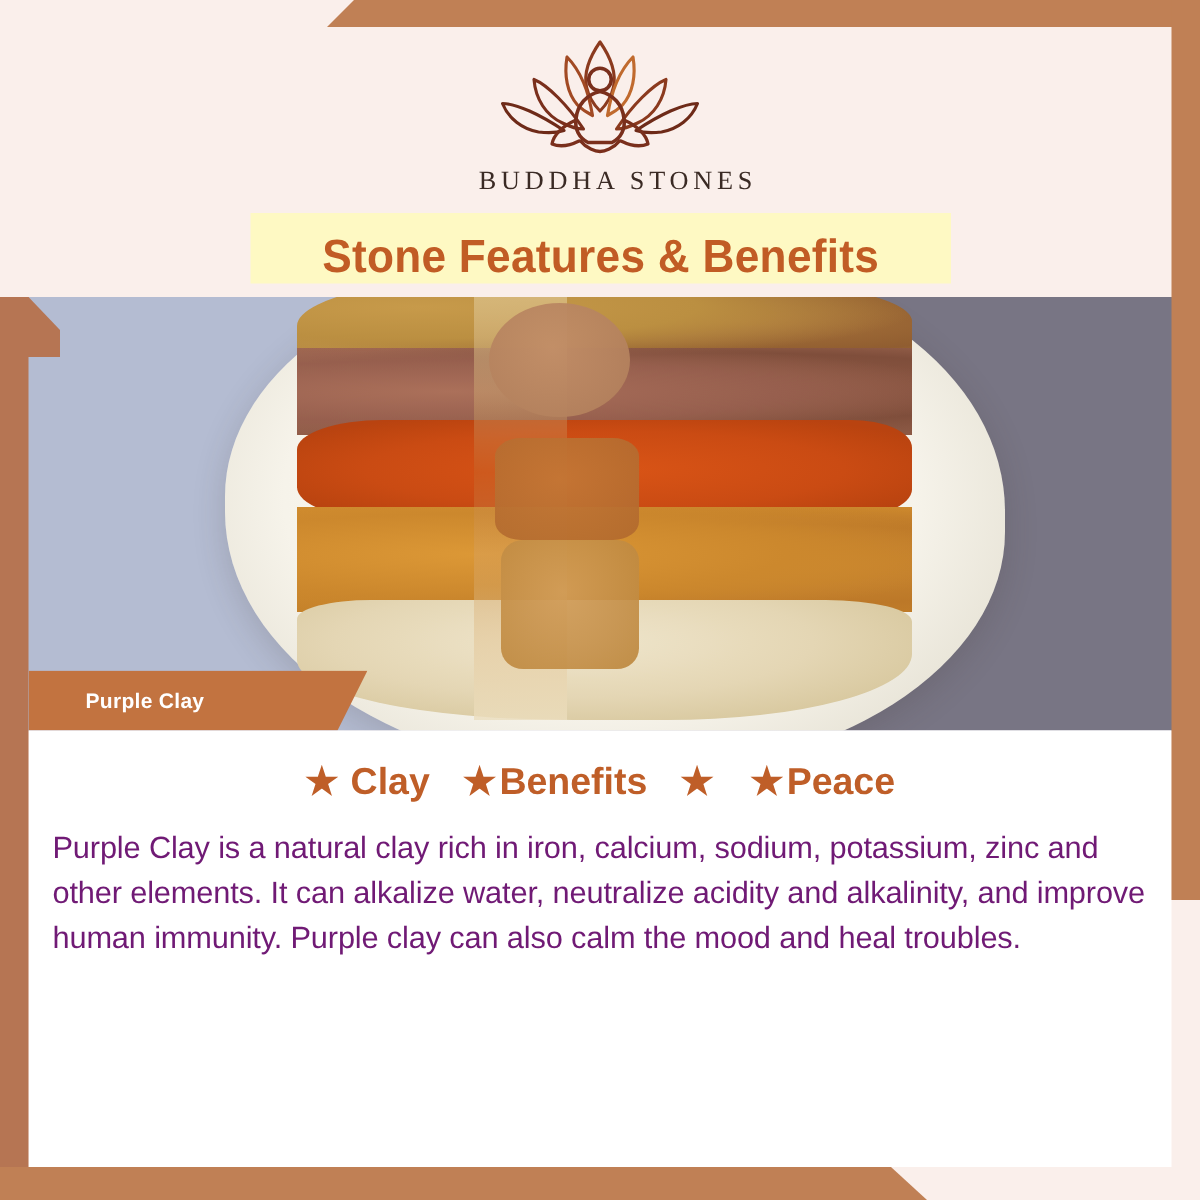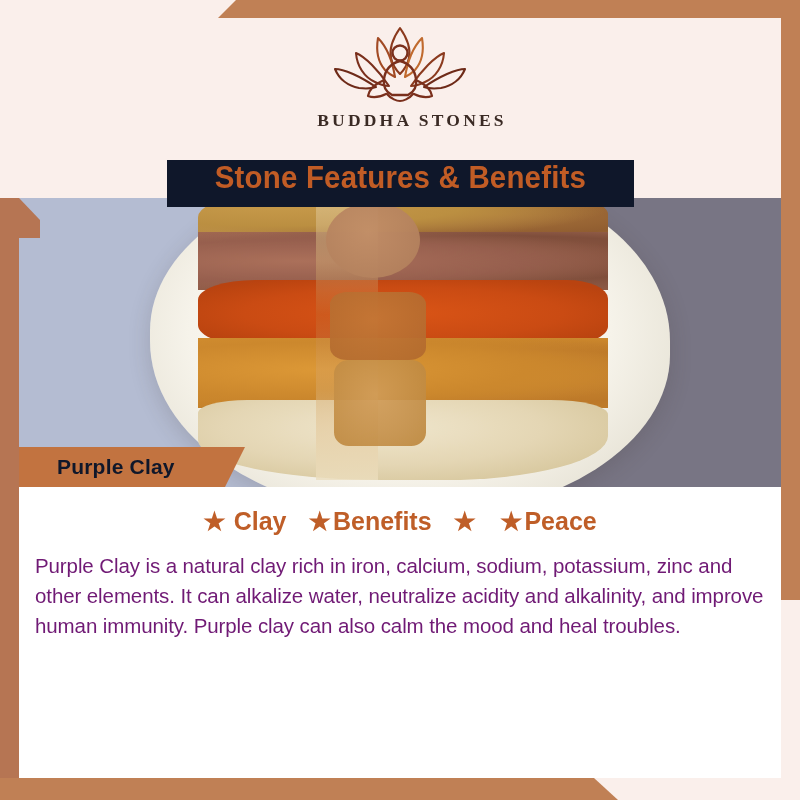--- a/index.html
+++ b/index.html
@@ -51,32 +51,32 @@
   }
   .logo-wrap{
     position:absolute;top:22px;left:0;width:800px;
     display:flex;flex-direction:column;align-items:center;
   }
   .logo-mark{width:170px;height:84px;display:block;}
   .brand-name{
     margin-top:4px;
     font-family:"Liberation Serif",serif;
     font-size:17.5px;letter-spacing:3.2px;
-    color:#3a2a24;font-weight:700;
+    color:#3a2a24;font-weight:400;
     text-align:center;
     margin-left:24px;
   }
 
   
   .title-banner{
-    position:absolute;top:160px;left:167px;
+    position:absolute;top:142px;left:167px;
     width:467px;height:47px;
-    background:#0f172a;
+    background:#fef9c3;
     z-index:5;
-    display:flex;align-items:flex-start;justify-content:center;
+    display:flex;align-items:flex-end;justify-content:center;
   }
   .title-text{
     font-family:"Liberation Sans Narrow","Liberation Sans",sans-serif;
     font-size:31px;font-weight:bold;
     color:#c15c25;
     letter-spacing:.2px;
     transform:scaleX(.95);
     white-space:nowrap;
   }
 
@@ -141,21 +141,21 @@
   
   .clay-tag{
     position:absolute;top:447px;left:19px;
     width:226px;height:40px;
     background:#c27340;
     clip-path:polygon(0 0, 226px 0, 206px 40px, 0 40px);
     z-index:5;
     display:flex;align-items:center;
   }
   .clay-tag-label{
-    color:#0f172a;font-size:21px;font-weight:bold;
+    color:#ffffff;font-size:14px;font-weight:bold;
     margin-left:38px;letter-spacing:.2px;
   }
 
   
   .content{
     position:absolute;top:487px;left:19px;
     width:762px;height:291px;
     background:#ffffff;z-index:3;
   }
   .keywords{

